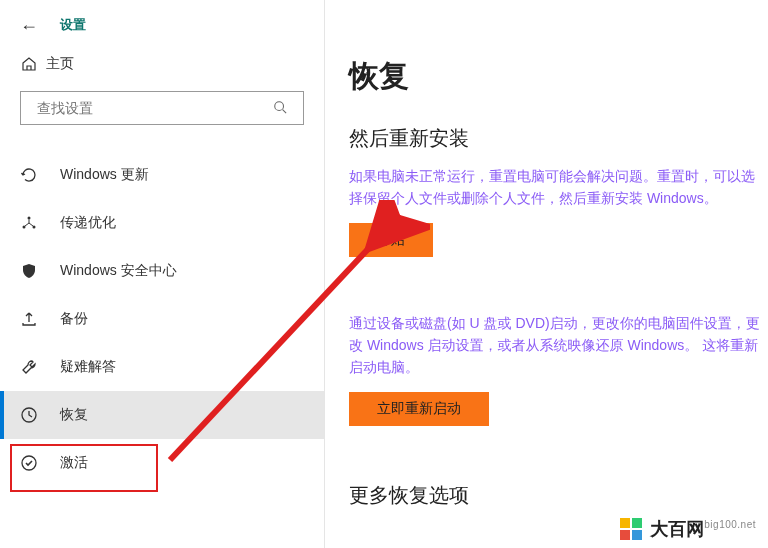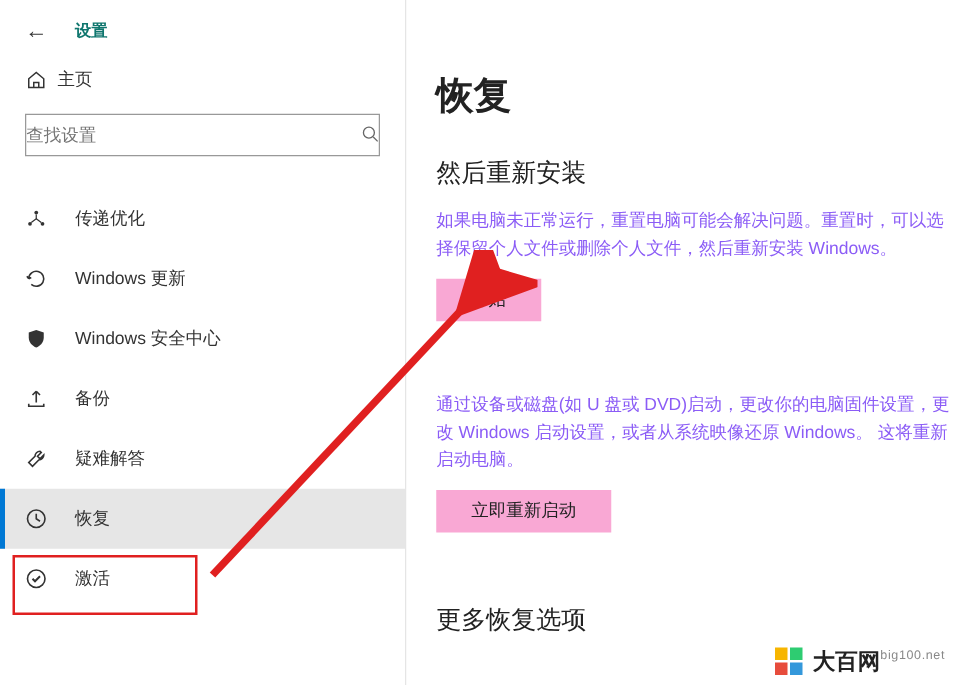--- a/index.html
+++ b/index.html
@@ -45,21 +45,21 @@
       cursor: pointer;
     }
     .home-icon { width: 18px; display:flex; justify-content:center; }
     .home-label { font-size: 14px; color: #333; }
     .search-box {
       margin: 4px 20px 20px 20px;
       border: 1px solid #999;
       height: 34px;
       display: flex;
       align-items: center;
-      padding: 0 0;
+      padding: 0 16px;
       background: #fff;
     }
     .search-box input {
       flex: 1;
       border: none;
       outline: none;
       font-size: 14px;
       font-family: inherit;
       color: #666;
       background: transparent;
@@ -128,21 +128,21 @@
       margin-bottom: 14px;
     }
     .section-text {
       font-size: 14px;
       color: #8b5cf6;
       line-height: 1.55;
       margin-bottom: 14px;
     }
     .btn {
       display: inline-block;
-      background: #f9a8d4;
+      background: #f97316;
       border: none;
       padding: 8px 28px;
       font-size: 14px;
       font-family: inherit;
       color: #222;
       cursor: pointer;
       margin-bottom: 10px;
     }
     .section { margin-bottom: 46px; }
 
@@ -204,36 +204,36 @@
             <line x1="11" y1="11" x2="15" y2="15" stroke="#666" stroke-width="1.2"></line>
           </svg>
       </span>
     </div>
 
 
     <div class="menu">
       <div class="menu-item">
         <span class="menu-icon">
           <svg width="18" height="18" viewBox="0 0 18 18">
+              <path fill="none" stroke="#333" stroke-width="1.3" d="M3 9a6 6 0 1 1 2 4.5 M3 9l-1.5-2M3 9l2-1"></path>
+            </svg>
+        </span>
+        <span class="menu-label">Windows 更新</span>
+      </div>
+
+      <div class="menu-item">
+        <span class="menu-icon">
+          <svg width="18" height="18" viewBox="0 0 18 18">
               <circle cx="9" cy="4" r="1.5" fill="#333"></circle>
               <circle cx="4" cy="13" r="1.5" fill="#333"></circle>
               <circle cx="14" cy="13" r="1.5" fill="#333"></circle>
               <path stroke="#333" stroke-width="1" fill="none" d="M9 5.5V9M9 9L5 12M9 9l4 3"></path>
             </svg>
         </span>
         <span class="menu-label">传递优化</span>
-      </div>
-
-      <div class="menu-item">
-        <span class="menu-icon">
-          <svg width="18" height="18" viewBox="0 0 18 18">
-              <path fill="none" stroke="#333" stroke-width="1.3" d="M3 9a6 6 0 1 1 2 4.5 M3 9l-1.5-2M3 9l2-1"></path>
-            </svg>
-        </span>
-        <span class="menu-label">Windows 更新</span>
       </div>
 
       <div class="menu-item">
         <span class="menu-icon">
           <svg width="18" height="18" viewBox="0 0 18 18">
               <path fill="#333" d="M9 2l6 2v4c0 4-3 7-6 8-3-1-6-4-6-8V4l6-2z"></path>
             </svg>
         </span>
         <span class="menu-label">Windows 安全中心</span>
       </div>

